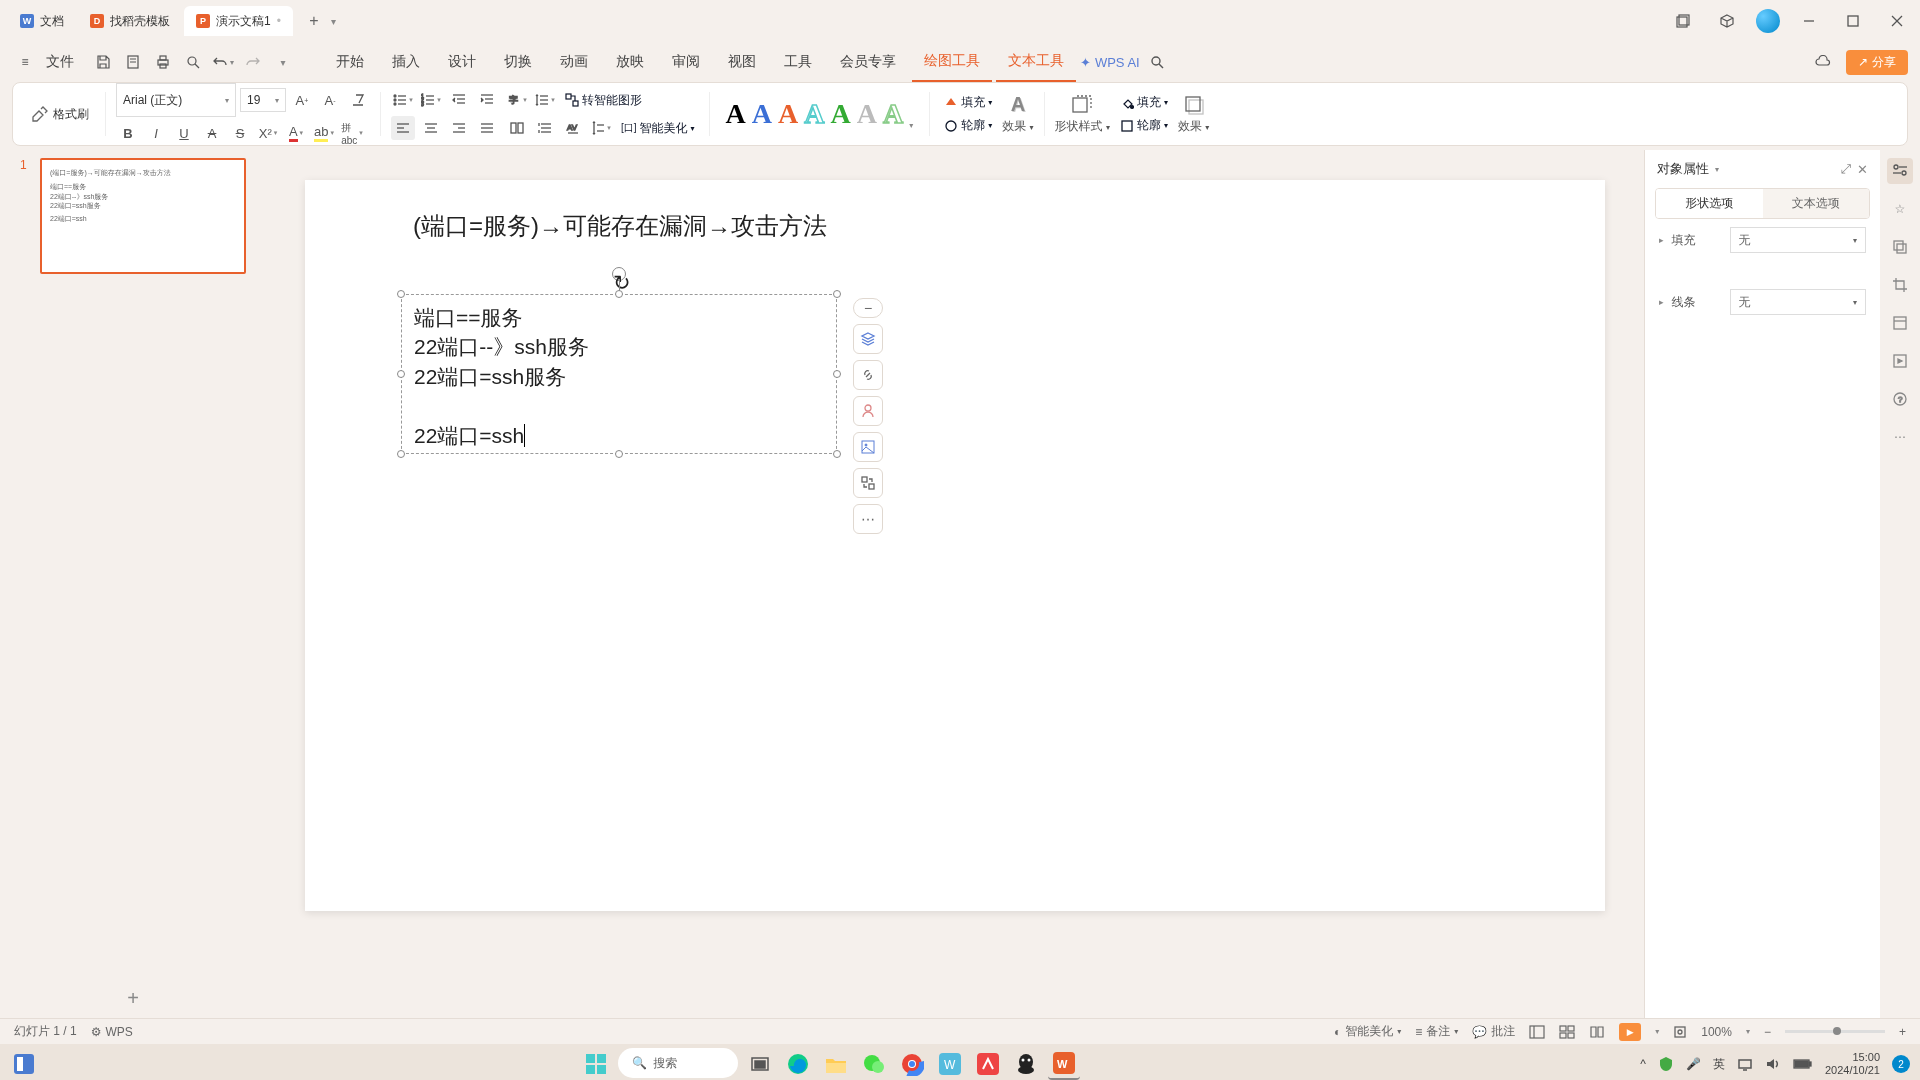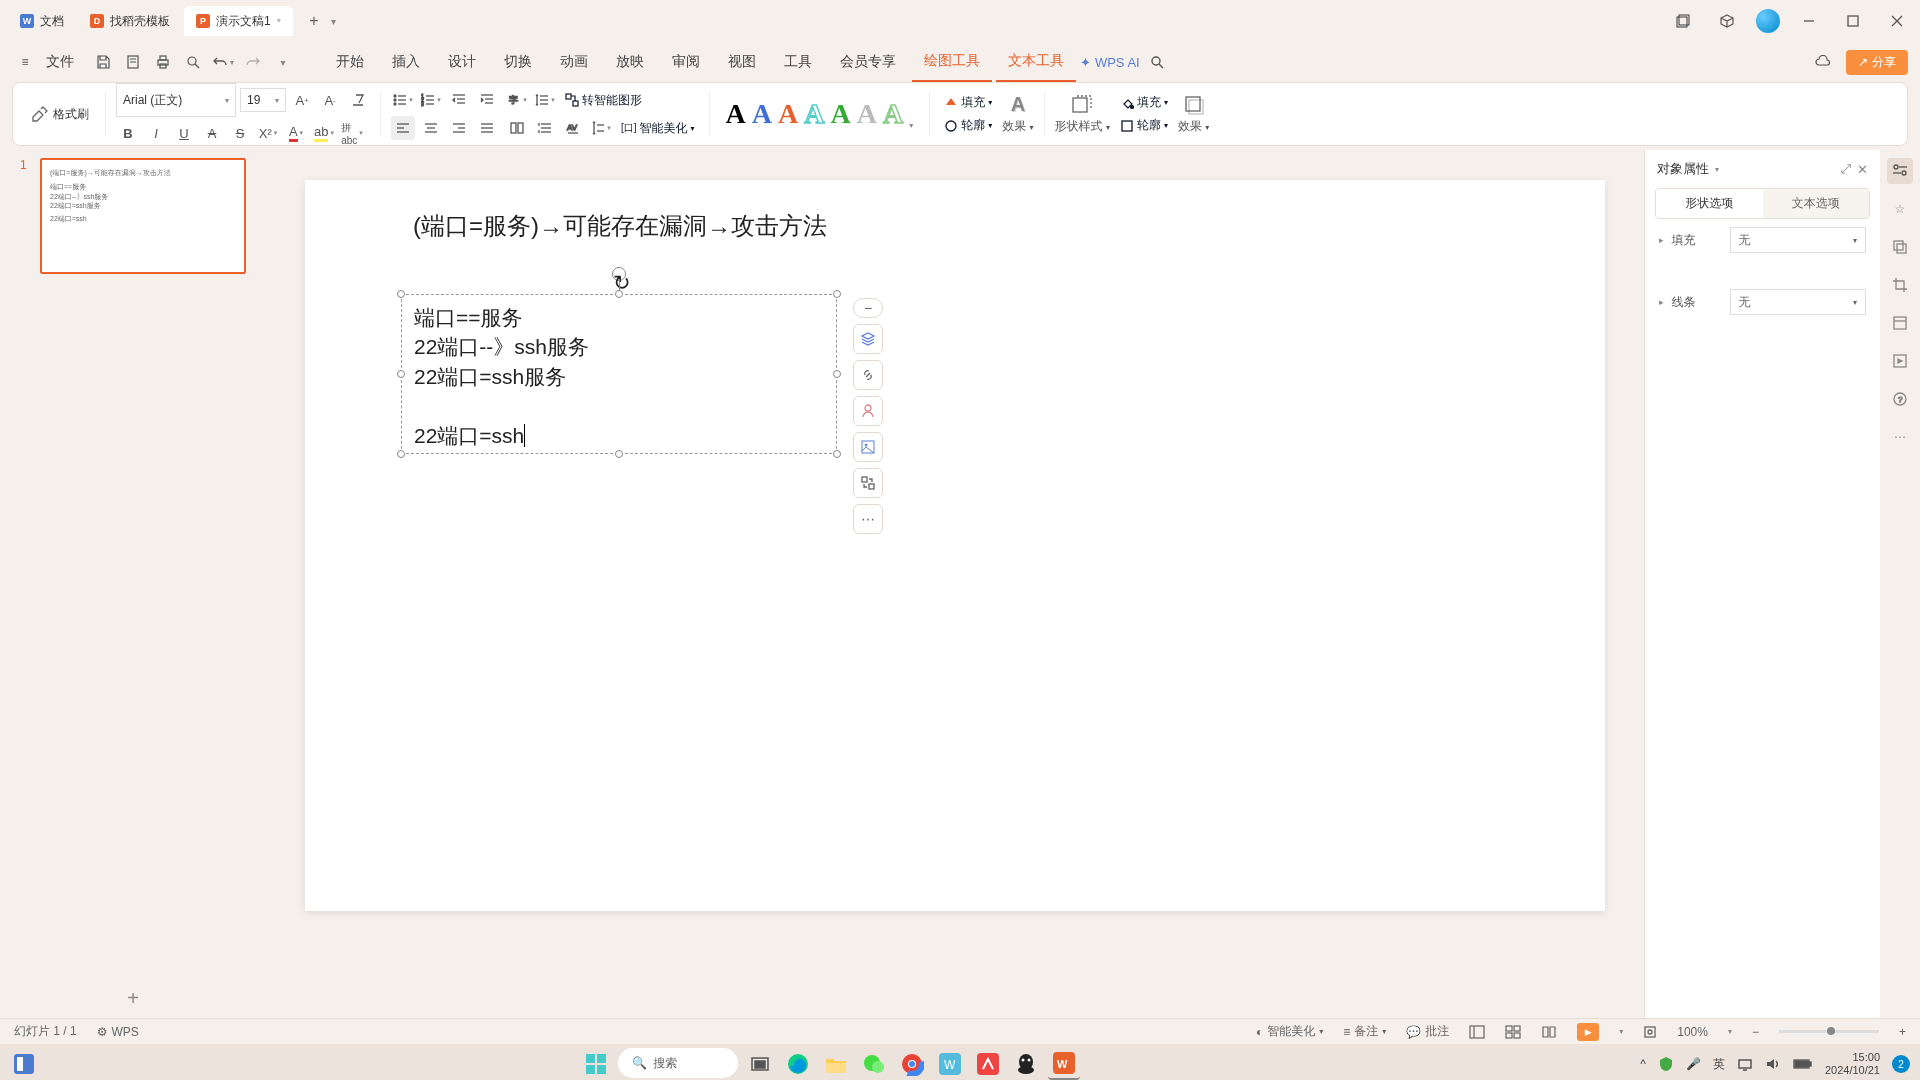--- a/index.html
+++ b/index.html
@@ -61,21 +61,21 @@
 .prop-tab.active{background:#fff;color:#333}
 .prop-sub{display:flex;gap:14px;padding:10px 14px;font-size:12px}
 .prop-sub .s{color:#888}
 .prop-sub .s.active{color:#e8602c;border-bottom:2px solid #e8602c;padding-bottom:2px}
 .prop-row{display:flex;align-items:center;padding:8px 14px;font-size:12px;gap:8px}
 .prop-row .k{width:50px;color:#555}
 .prop-sel{flex:1;height:26px;border:1px solid #ddd;display:flex;align-items:center;justify-content:space-between;padding:0 8px;color:#666}
 .sidetools{width:40px;background:#f5f0ec;display:flex;flex-direction:column;align-items:center;padding-top:8px;gap:12px}
 .st{width:26px;height:26px;display:flex;align-items:center;justify-content:center;color:#888}
 .st.active{background:#e8dcd2;border-radius:4px;color:#555}
-.statusbar{height:26px;background:#f5f0ec;display:flex;align-items:center;padding:0 14px;font-size:12px;color:#666;gap:20px;border-top:1px solid #e5ddd6}
+.statusbar{height:26px;background:#f5f0ec;display:flex;align-items:center;padding:0 14px;font-size:12px;color:#666;gap:14px;border-top:1px solid #e5ddd6}
 .statusbar .sp{margin-left:auto}
 .sbtn{display:flex;align-items:center;gap:4px}
 .play-btn{width:22px;height:18px;background:#f98e3c;border-radius:3px;display:flex;align-items:center;justify-content:center;color:#fff;font-size:9px}
 .zoom-slider{width:100px;height:3px;background:#ddd;position:relative}
 .zoom-slider::after{content:"";position:absolute;width:8px;height:8px;background:#888;border-radius:50%;top:-3px;left:48px}
 .taskbar{height:40px;background:#ece4dc;display:flex;align-items:center;padding:0 10px;gap:6px}
 .task-icon{width:32px;height:32px;display:flex;align-items:center;justify-content:center;border-radius:4px}
 .search-box{display:flex;align-items:center;background:#fff;border-radius:16px;padding:4px 14px;gap:6px;font-size:12px;color:#666;width:120px;height:30px}
 .tray{display:flex;align-items:center;gap:12px;font-size:12px;color:#444}
 .clock{text-align:right;font-size:11px;line-height:1.2}

